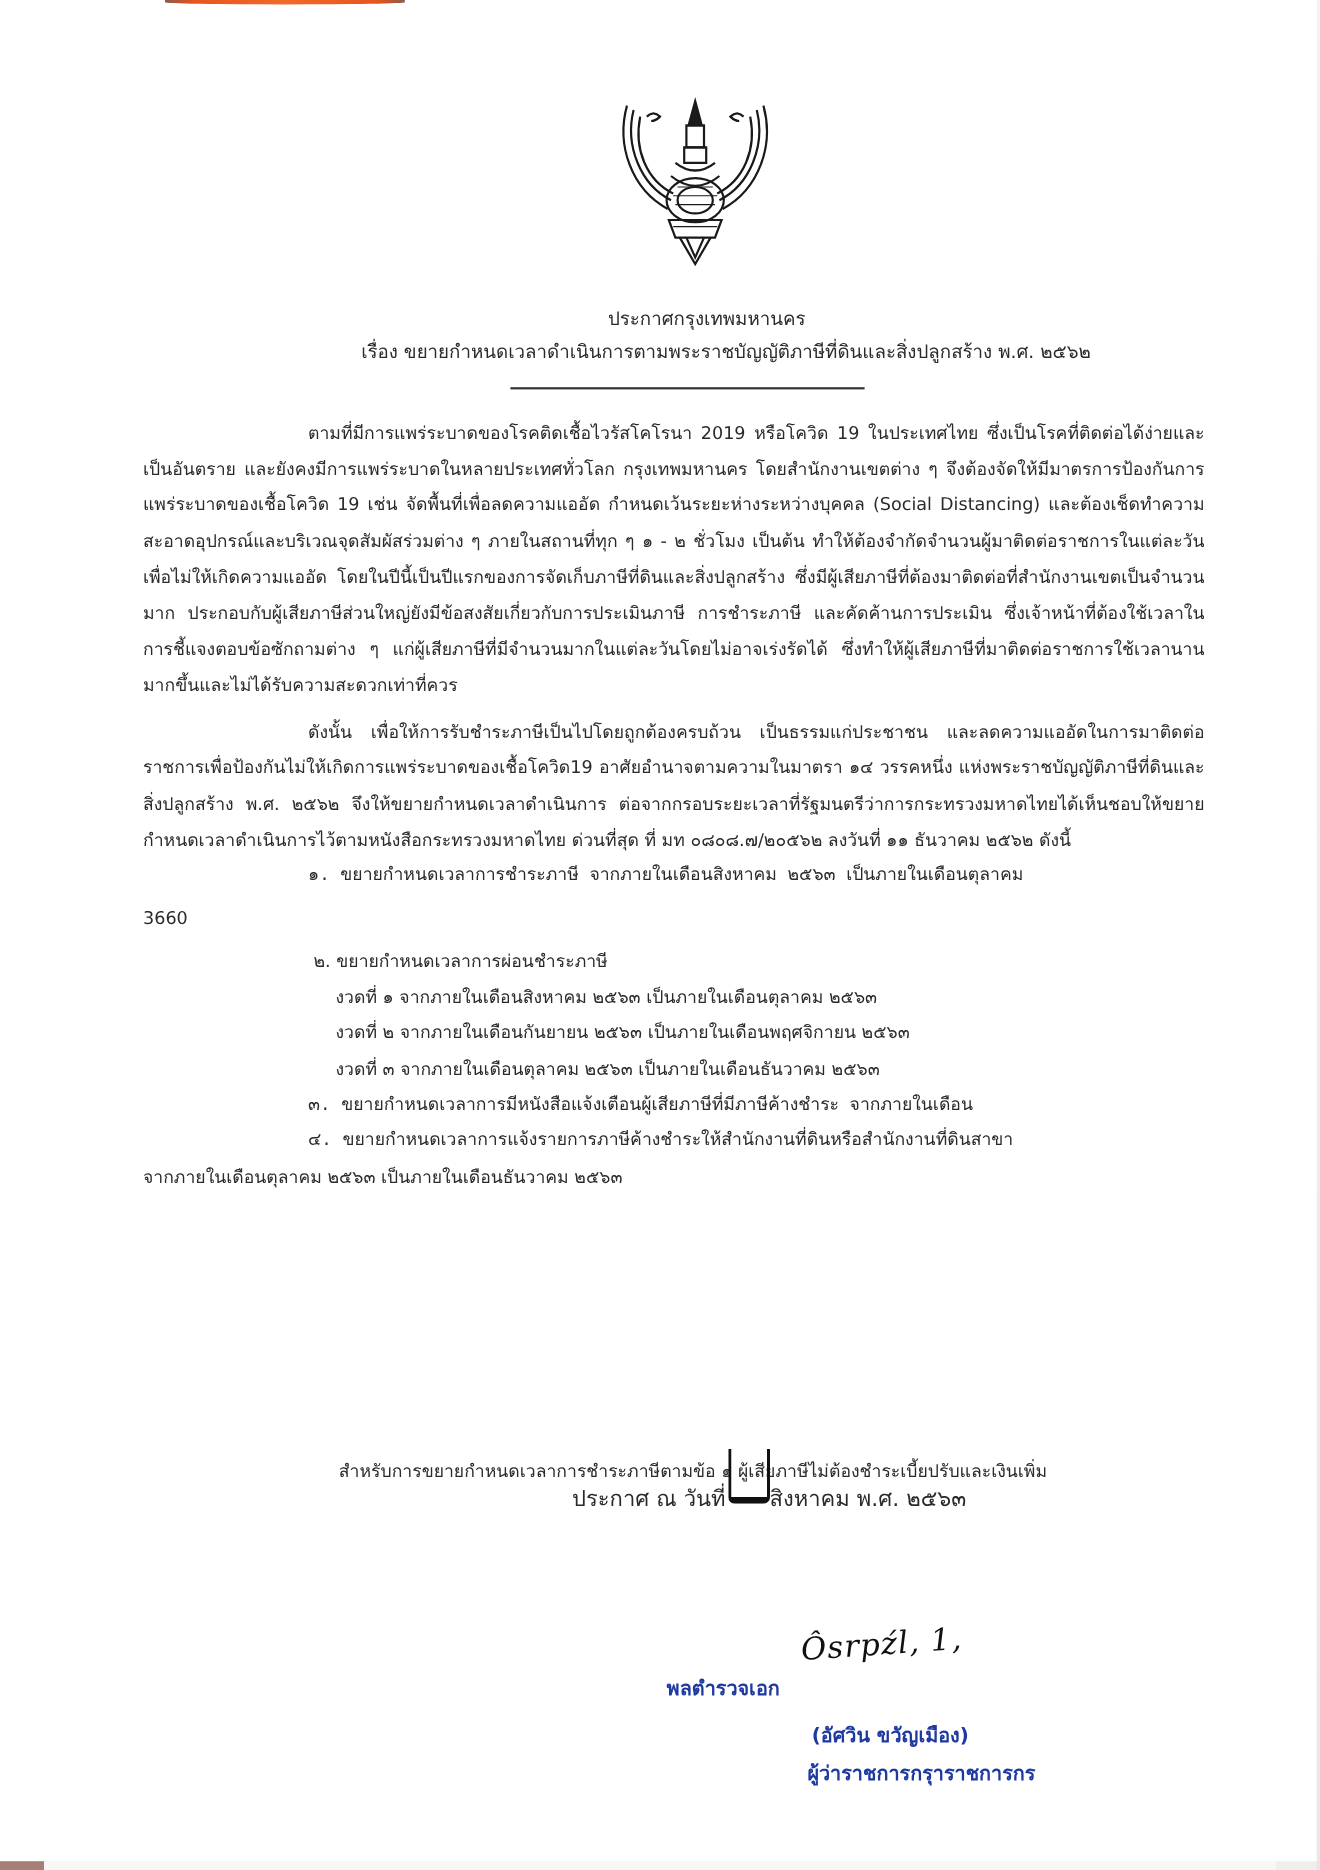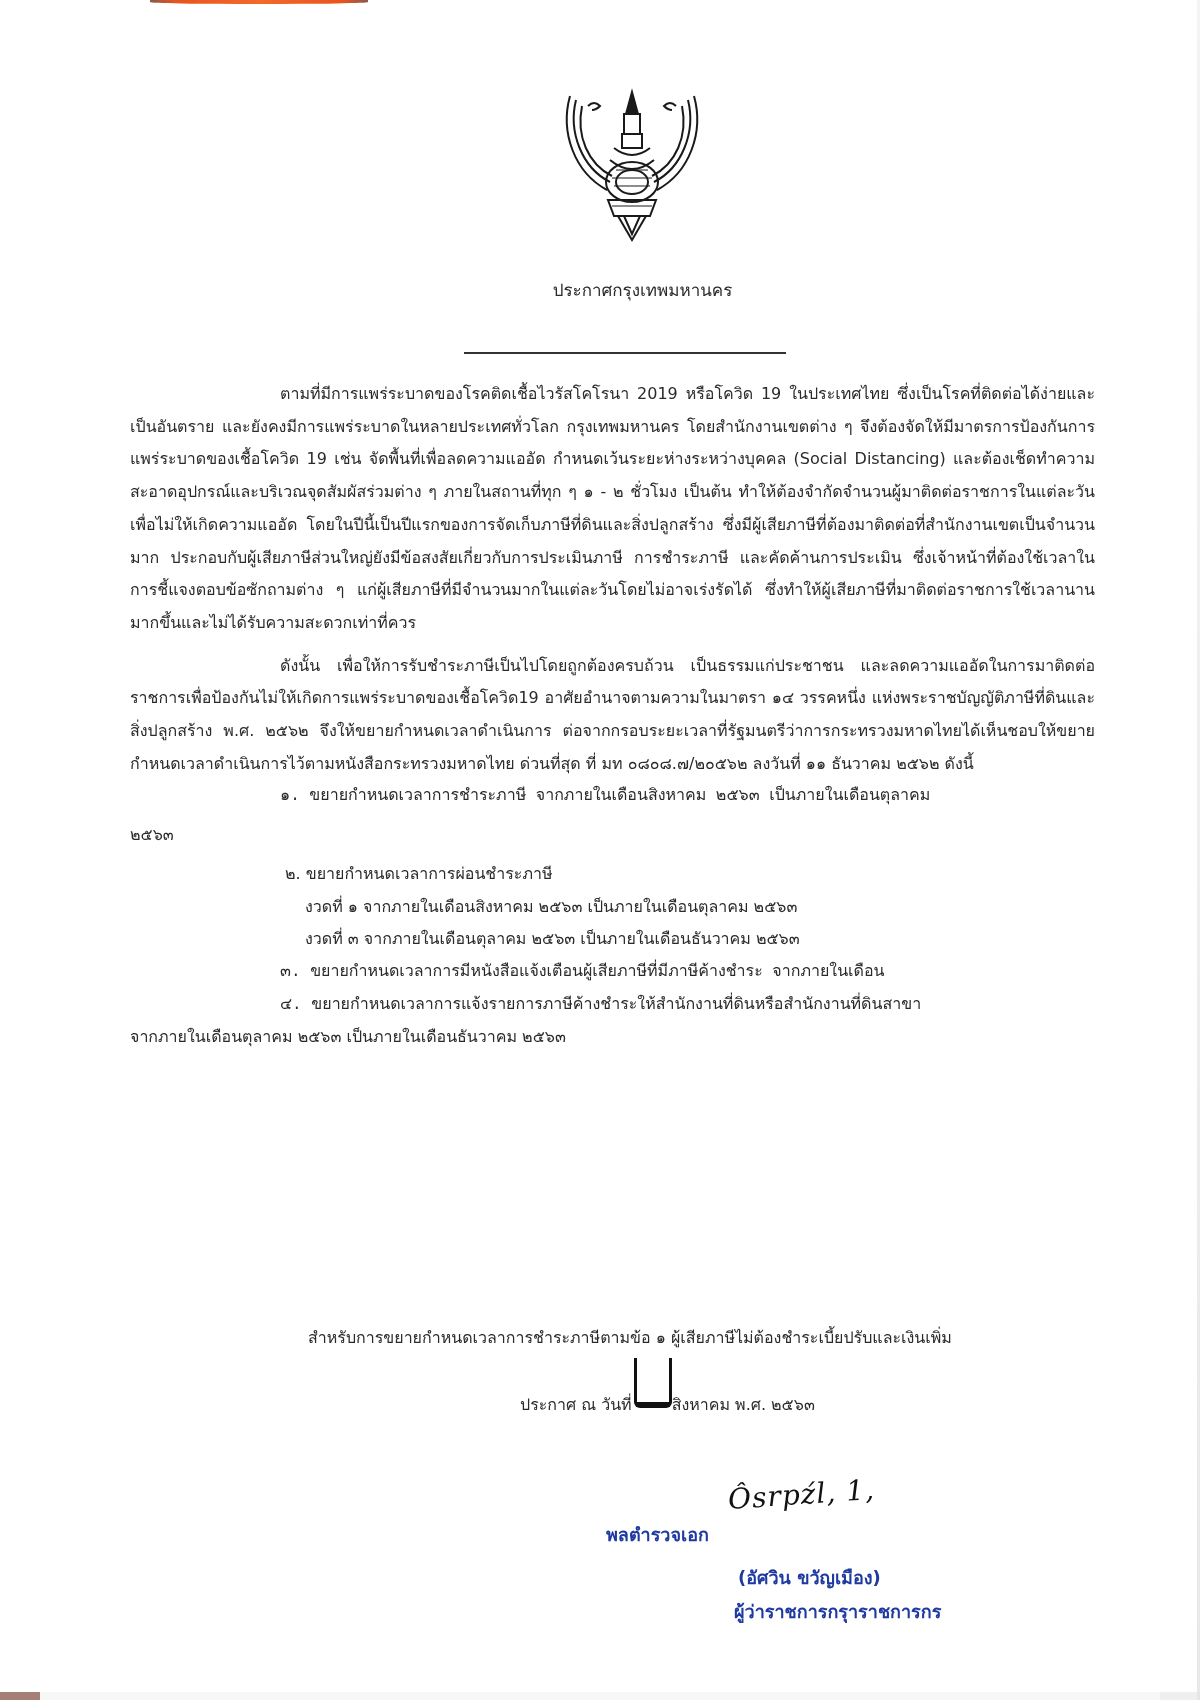--- a/index.html
+++ b/index.html
@@ -41,21 +41,21 @@
     .para { margin: 0; text-align: justify; }
     .indent { text-indent: 150px; }
     .gap { height: 10px; }
     .line { white-space: nowrap; }
     .ind1 { padding-left: 150px; font-family: Liberation Mono, monospace; }
     .ind2 { padding-left: 175px; }
     .closing {
       position: absolute; left: 308px; top: 1325px; font-size: 16px; white-space: nowrap;
     }
     .dateline {
-      position: absolute; left: 520px; top: 1392px; font-size: 16px; white-space: nowrap;
+      position: absolute; left: 520px; top: 1346px; font-size: 20px; white-space: nowrap;
     }
     .date-stamp {
       display: inline-block; width: 40px; height: 14px; position: relative; vertical-align: baseline;
     }
     .date-stamp::before {
       content: ""; position: absolute; left: 2px; top: -38px; width: 32px; height: 44px;
       border-left: 3px solid #111; border-right: 3px solid #111; border-bottom: 6px solid #111;
       border-radius: 0 0 6px 6px;
     }
     .signature {
@@ -104,31 +104,33 @@
       <line x1="62" y1="104" x2="98" y2="104"></line>
       <line x1="60" y1="96" x2="100" y2="96"></line>
       <line x1="64" y1="88" x2="96" y2="88"></line>
       <line x1="60" y1="124" x2="100" y2="124"></line>
     </g>
   </svg>
 </div>
 
 <div class="title-block">
   <div class="title-line1">ประกาศกรุงเทพมหานคร</div>
+  <div class="title-line2">เรื่อง ขยายกำหนดเวลาดำเนินการตามพระราชบัญญัติภาษีที่ดินและสิ่งปลูกสร้าง พ.ศ. ๒๕๖๒</div>
 </div>
 <div class="title-rule"></div>
 
 <div class="body">
   <p class="para indent">ตามที่มีการแพร่ระบาดของโรคติดเชื้อไวรัสโคโรนา 2019 หรือโควิด 19 ในประเทศไทย ซึ่งเป็นโรคที่ติดต่อได้ง่ายและเป็นอันตราย และยังคงมีการแพร่ระบาดในหลายประเทศทั่วโลก กรุงเทพมหานคร โดยสำนักงานเขตต่าง ๆ จึงต้องจัดให้มีมาตรการป้องกันการแพร่ระบาดของเชื้อโควิด 19 เช่น จัดพื้นที่เพื่อลดความแออัด กำหนดเว้นระยะห่างระหว่างบุคคล (Social Distancing) และต้องเช็ดทำความสะอาดอุปกรณ์และบริเวณจุดสัมผัสร่วมต่าง ๆ ภายในสถานที่ทุก ๆ ๑ - ๒ ชั่วโมง เป็นต้น ทำให้ต้องจำกัดจำนวนผู้มาติดต่อราชการในแต่ละวันเพื่อไม่ให้เกิดความแออัด โดยในปีนี้เป็นปีแรกของการจัดเก็บภาษีที่ดินและสิ่งปลูกสร้าง ซึ่งมีผู้เสียภาษีที่ต้องมาติดต่อที่สำนักงานเขตเป็นจำนวนมาก ประกอบกับผู้เสียภาษีส่วนใหญ่ยังมีข้อสงสัยเกี่ยวกับการประเมินภาษี การชำระภาษี และคัดค้านการประเมิน ซึ่งเจ้าหน้าที่ต้องใช้เวลาในการชี้แจงตอบข้อซักถามต่าง ๆ แก่ผู้เสียภาษีที่มีจำนวนมากในแต่ละวันโดยไม่อาจเร่งรัดได้ ซึ่งทำให้ผู้เสียภาษีที่มาติดต่อราชการใช้เวลานานมากขึ้นและไม่ได้รับความสะดวกเท่าที่ควร</p>
   <div class="gap"></div>
   <p class="para indent">ดังนั้น เพื่อให้การรับชำระภาษีเป็นไปโดยถูกต้องครบถ้วน เป็นธรรมแก่ประชาชน และลดความแออัดในการมาติดต่อราชการเพื่อป้องกันไม่ให้เกิดการแพร่ระบาดของเชื้อโควิด19  อาศัยอำนาจตามความในมาตรา ๑๔ วรรคหนึ่ง แห่งพระราชบัญญัติภาษีที่ดินและสิ่งปลูกสร้าง พ.ศ. ๒๕๖๒ จึงให้ขยายกำหนดเวลาดำเนินการ ต่อจากกรอบระยะเวลาที่รัฐมนตรีว่าการกระทรวงมหาดไทยได้เห็นชอบให้ขยายกำหนดเวลาดำเนินการไว้ตามหนังสือกระทรวงมหาดไทย ด่วนที่สุด ที่ มท ๐๘๐๘.๗/๒๐๕๖๒ ลงวันที่ ๑๑ ธันวาคม ๒๕๖๒ ดังนี้</p>
   <div class="line ind1">๑. ขยายกำหนดเวลาการชำระภาษี จากภายในเดือนสิงหาคม ๒๕๖๓ เป็นภายในเดือนตุลาคม</div>
-  <div class="line" style="margin-top:6px">๒๕๖๓</div>
+  <div class="line" style="margin-top:6px">3660</div>
   <div class="line" style="padding-left:155px;margin-top:6px">๒. ขยายกำหนดเวลาการผ่อนชำระภาษี</div>
   <div class="line ind2">งวดที่ ๑ จากภายในเดือนสิงหาคม ๒๕๖๓ เป็นภายในเดือนตุลาคม ๒๕๖๓</div>
+  <div class="line ind2">งวดที่ ๒ จากภายในเดือนกันยายน ๒๕๖๓ เป็นภายในเดือนพฤศจิกายน ๒๕๖๓</div>
   <div class="line ind2">งวดที่ ๓ จากภายในเดือนตุลาคม ๒๕๖๓ เป็นภายในเดือนธันวาคม ๒๕๖๓</div>
   <div class="line ind1">๓. ขยายกำหนดเวลาการมีหนังสือแจ้งเตือนผู้เสียภาษีที่มีภาษีค้างชำระ จากภายในเดือน</div>
   <div class="line ind1">๔. ขยายกำหนดเวลาการแจ้งรายการภาษีค้างชำระให้สำนักงานที่ดินหรือสำนักงานที่ดินสาขา</div>
   <div class="line">จากภายในเดือนตุลาคม ๒๕๖๓ เป็นภายในเดือนธันวาคม ๒๕๖๓</div>
 </div>
 
 <div class="closing">สำหรับการขยายกำหนดเวลาการชำระภาษีตามข้อ ๑ ผู้เสียภาษีไม่ต้องชำระเบี้ยปรับและเงินเพิ่ม</div>
 
 <div class="dateline">
   <span>ประกาศ ณ วันที่</span><span class="date-stamp"></span><span>สิงหาคม  พ.ศ. ๒๕๖๓</span>

